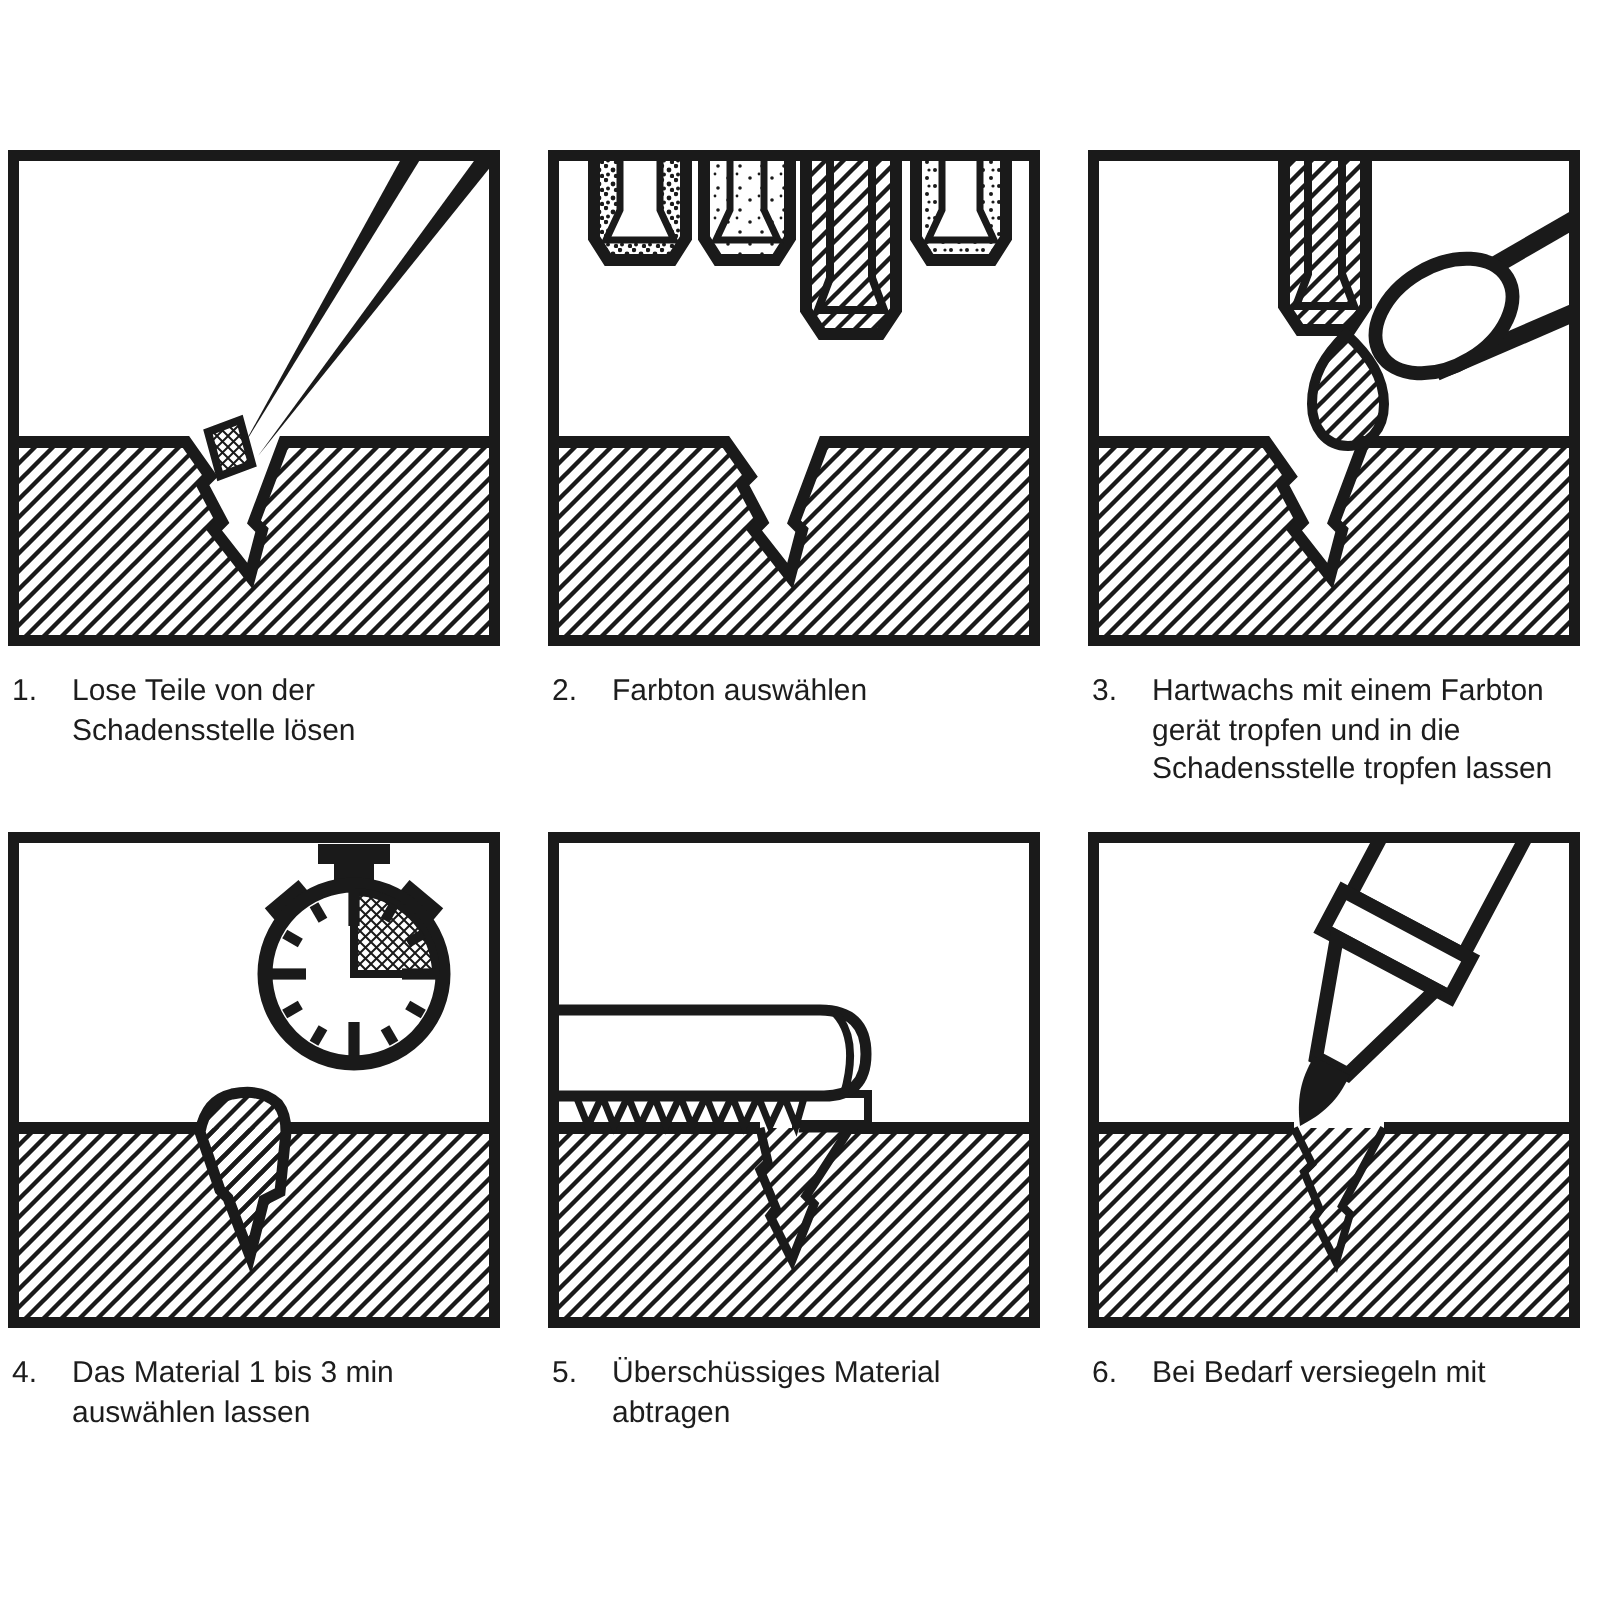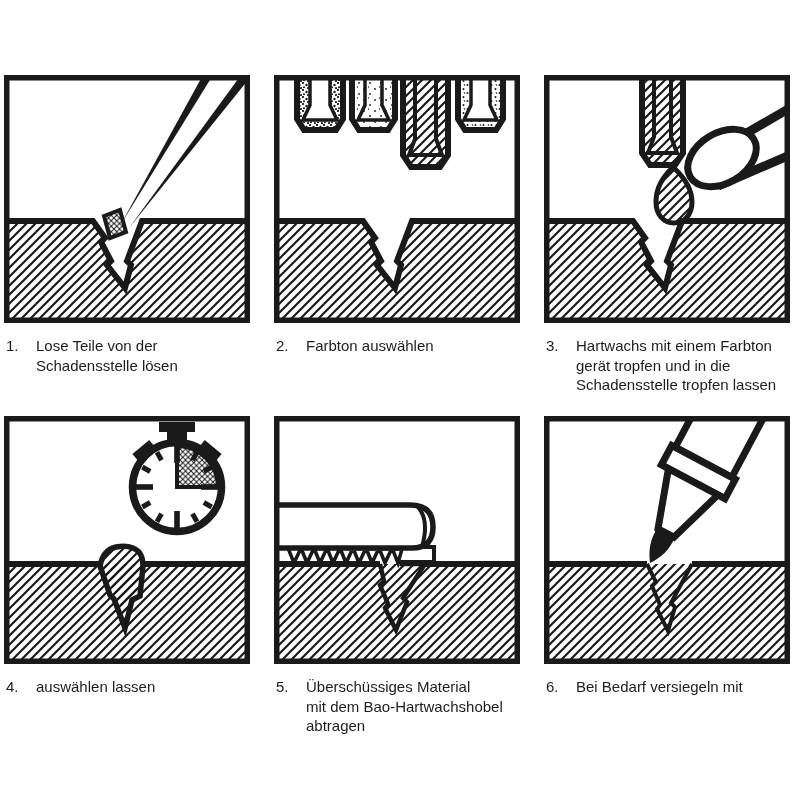--- a/index.html
+++ b/index.html
@@ -252,31 +252,31 @@
         <span>gerät tropfen und in die</span>
         <span>Schadensstelle tropfen lassen</span>
       </span>
     </div>
   </div>
 
   <div class="caption t4">
     <div class="row">
       <span class="num">4.</span>
       <span class="lines">
+        <span>Das Material 1 bis 3 min</span>
         <span>auswählen lassen</span>
       </span>
     </div>
   </div>
 
   <div class="caption t5">
     <div class="row">
       <span class="num">5.</span>
       <span class="lines">
         <span>Überschüssiges Material</span>
-        <span>mit dem Bao-Hartwachshobel</span>
         <span>abtragen</span>
       </span>
     </div>
   </div>
 
   <div class="caption t6">
     <div class="row">
       <span class="num">6.</span>
       <span class="lines">
         <span>Bei Bedarf versiegeln mit</span>

